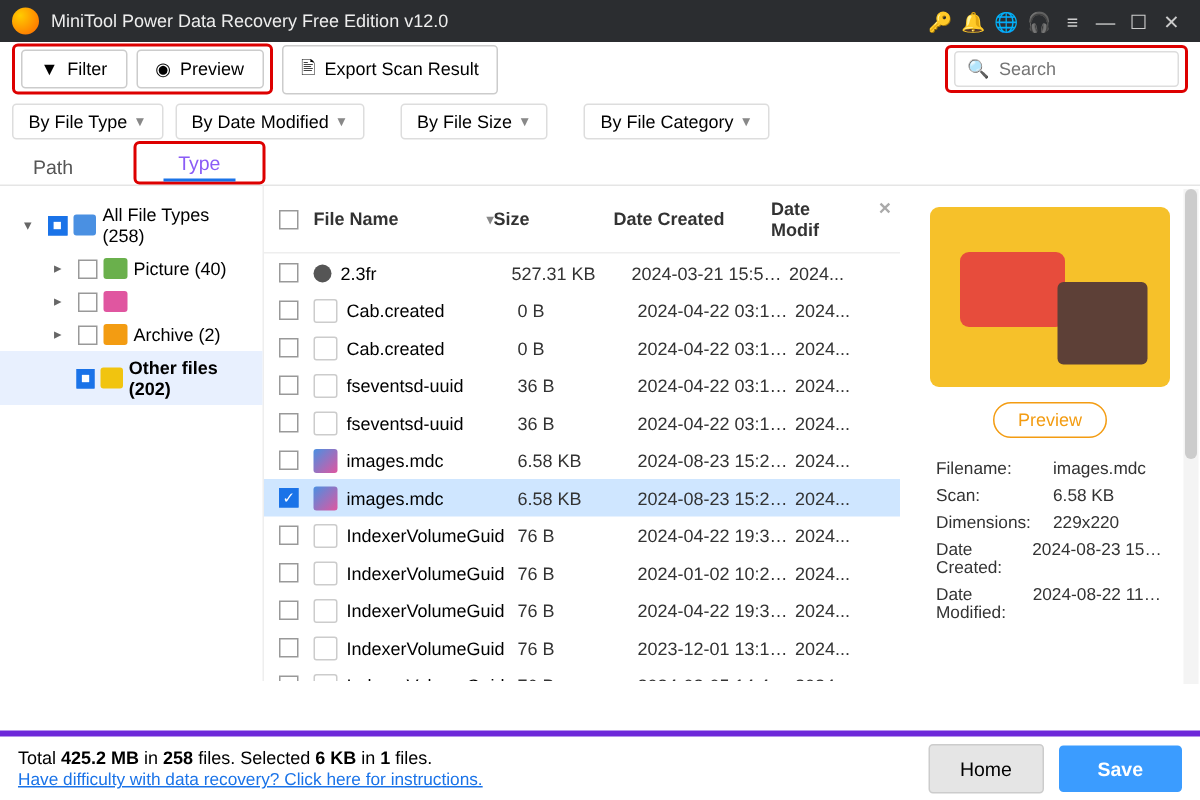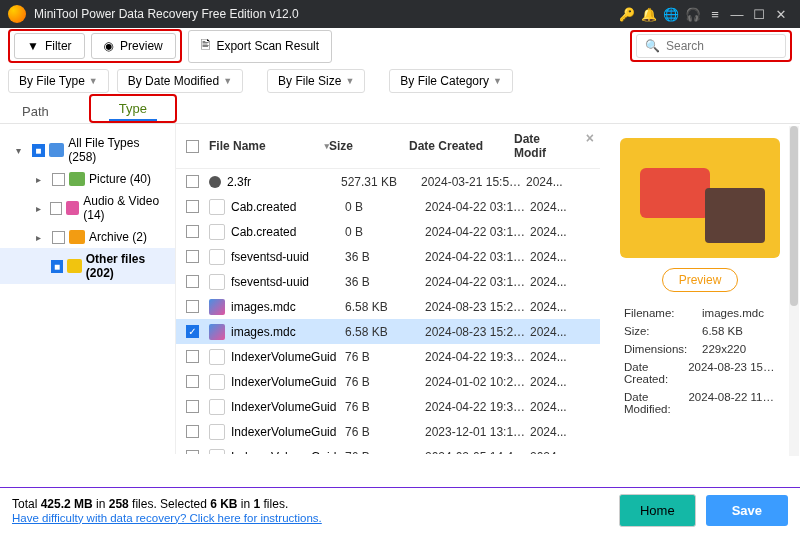--- a/index.html
+++ b/index.html
@@ -15,21 +15,21 @@
 .toolbar .group1 { display: flex; gap: 6px; padding: 2px 4px; }
 .toolbar .spacer { flex: 1; }
 .searchwrap { padding: 2px 4px; }
 .search { display: flex; align-items: center; gap: 6px; border: 1px solid #ddd; border-radius: 3px; padding: 4px 8px; width: 150px; }
 .search input { border: none; outline: none; font-size: 12px; width: 100%; color: #999; }
 .filters { height: 34px; display: flex; align-items: center; padding: 0 8px; gap: 8px; }
 .fbtn { display: inline-flex; align-items: center; gap: 4px; border: 1px solid #ddd; border-radius: 3px; padding: 4px 10px; font-size: 12px; cursor: pointer; background: #fff; }
 .caret { font-size: 9px; color: #888; }
 .tabs { display: flex; align-items: flex-end; padding-left: 12px; gap: 30px; height: 26px; border-bottom: 1px solid #e5e5e5; }
 .tab { padding: 4px 10px; font-size: 13px; cursor: pointer; color: #555; position: relative; }
-.tab.active { color: #4d7c0f; }
+.tab.active { color: #8b5cf6; }
 .tab.active::after { content: ""; position: absolute; left: 0; right: 0; bottom: -1px; height: 2px; background: #1a73e8; }
 .hl-tab { border: 2px solid #d00; border-radius: 4px; padding: 1px 18px; }
 .main { display: flex; height: 330px; }
 .sidebar { width: 200px; padding: 8px 0; border-right: 1px solid #eee; }
 .node { display: flex; align-items: center; padding: 4px 6px; gap: 4px; cursor: pointer; }
 .node.l1 { padding-left: 16px; }
 .node.l2 { padding-left: 36px; }
 .chev { width: 12px; color: #666; font-size: 10px; }
 .cb { width: 13px; height: 13px; border: 1px solid #999; background: #fff; display: inline-flex; align-items: center; justify-content: center; font-size: 10px; }
 .cb.blue { background: #1a73e8; border-color: #1a73e8; color: #fff; }
@@ -62,24 +62,24 @@
 .row .cd { width: 105px; color: #333; white-space: nowrap; overflow: hidden; text-overflow: ellipsis; }
 .row .cm { width: 60px; color: #333; }
 .preview { width: 200px; padding: 8px; font-size: 11.5px; }
 .preview .pimg { width: 160px; height: 120px; background: #f6c12a; border-radius: 6px; margin: 6px auto 10px; position: relative; overflow: hidden; }
 .preview .pimg::before { content: ""; position: absolute; left: 20px; top: 30px; width: 70px; height: 50px; background: #e74c3c; border-radius: 6px; }
 .preview .pimg::after { content: ""; position: absolute; right: 15px; bottom: 15px; width: 60px; height: 55px; background: #5d4037; border-radius: 4px; }
 .preview .pbtn { display: block; margin: 0 auto 12px; border: 1px solid #f39c12; color: #f39c12; background: #fff; padding: 4px 16px; border-radius: 12px; cursor: pointer; font-size: 12px; }
 .prow { display: flex; padding: 3px 16px; }
 .prow .pk { width: 78px; color: #333; }
 .prow .pv { color: #333; white-space: nowrap; overflow: hidden; text-overflow: ellipsis; }
-.footer { height: 46px; border-top: 1px solid #6d28d9; display: flex; align-items: center; padding: 0 12px; position: absolute; bottom: 0; left: 0; right: 0; background: #fff; }
+.footer { height: 46px; border-top: 4px solid #6d28d9; display: flex; align-items: center; padding: 0 12px; position: absolute; bottom: 0; left: 0; right: 0; background: #fff; }
 .footer .fleft { flex: 1; font-size: 12px; }
 .footer .fleft a { color: #1a73e8; text-decoration: underline; font-size: 11.5px; }
-.footer .hbtn { border: 1px solid #ccc; background: #14b8a6; padding: 8px 20px; border-radius: 3px; margin-right: 10px; cursor: pointer; font-size: 13px; }
+.footer .hbtn { border: 1px solid #ccc; background: #e5e5e5; padding: 8px 20px; border-radius: 3px; margin-right: 10px; cursor: pointer; font-size: 13px; }
 .footer .sbtn { border: none; background: #3b9cff; color: #fff; padding: 8px 26px; border-radius: 3px; cursor: pointer; font-size: 13px; font-weight: bold; }
 .scrollv { position: absolute; right: 1px; top: 126px; width: 10px; height: 330px; background: #f4f4f4; }
 .scrollv .thumb { position: absolute; left: 1px; top: 0; width: 8px; height: 180px; background: #ccc; border-radius: 4px; }
 </style>
 </head>
 <body>
 
 <div class="titlebar">
   <span class="logo"></span>
   <span class="title">MiniTool Power Data Recovery Free Edition v12.0</span>
@@ -156,21 +156,20 @@
     <div class="node l2">
       <span class="chev">▸</span>
       <span class="cb"></span>
       <span class="ficon g"></span>
       <span>Picture (40)</span>
     </div>
     <div class="node l2">
       <span class="chev">▸</span>
       <span class="cb"></span>
       <span class="ficon p"></span>
-      <span>Audio &amp; Video (14)</span>
     </div>
     <div class="node l2">
       <span class="chev">▸</span>
       <span class="cb"></span>
       <span class="ficon o"></span>
       <span>Archive (2)</span>
     </div>
     <div class="node l2 sel">
       <span class="chev"></span>
       <span class="cb blue">■</span>
@@ -293,21 +292,21 @@
     </div>
 
     <div class="preview">
       <div class="pimg"></div>
       <button class="pbtn">Preview</button>
       <div class="prow">
           <span class="pk">Filename:</span>
           <span class="pv">images.mdc</span>
         </div>
       <div class="prow">
-          <span class="pk">Size:</span>
+          <span class="pk">Scan:</span>
           <span class="pv">6.58 KB</span>
         </div>
       <div class="prow">
           <span class="pk">Dimensions:</span>
           <span class="pv">229x220</span>
         </div>
       <div class="prow">
           <span class="pk">Date Created:</span>
           <span class="pv">2024-08-23 15:28:29</span>
         </div>

